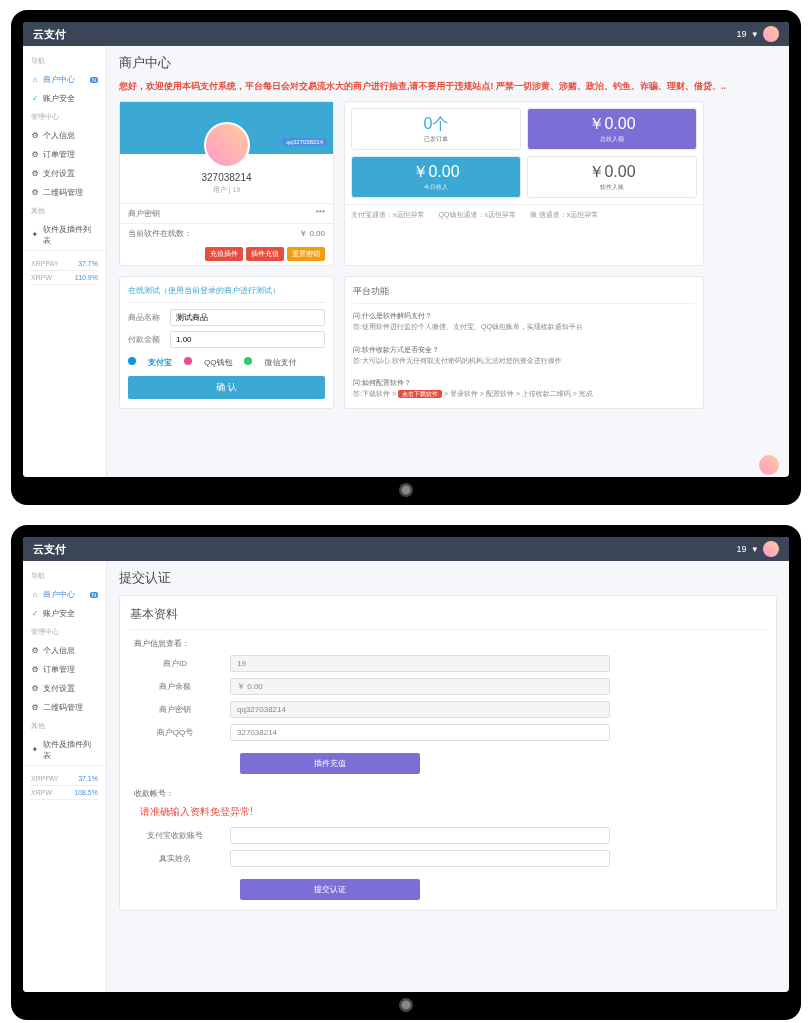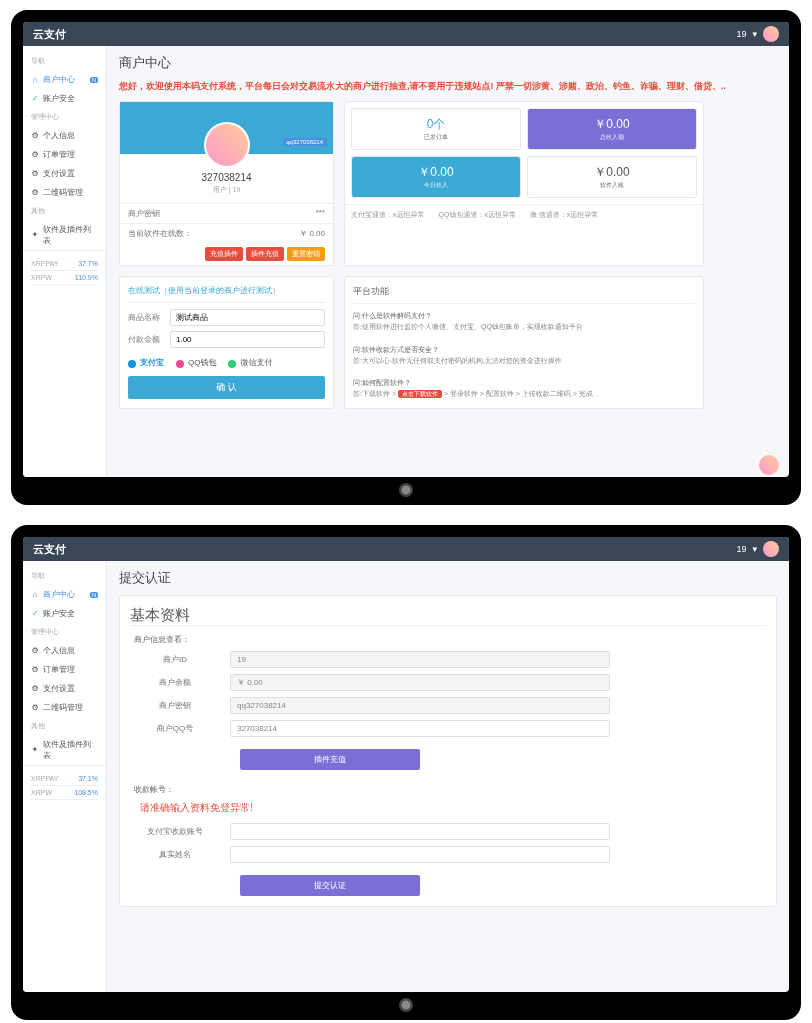--- a/index.html
+++ b/index.html
@@ -34,44 +34,44 @@
     .qq-tag{color:#fff;background:#4a90e2;font-size:6px;padding:1px 4px;border-radius:2px;position:absolute;right:6px;top:-16px}
     .kv-row{display:flex;justify-content:space-between;padding:4px 8px;font-size:8px;color:#777;border-top:1px solid #eee}
     .mini-btns{display:flex;gap:3px;justify-content:flex-end;padding:4px 8px}
     .mini-btn{background:#e74c3c;color:#fff;font-size:7px;padding:2px 5px;border:none;border-radius:2px}
     .mini-btn.orange{background:#f39c12}
     .stats-card{width:360px;padding:0}
     .stats-grid{display:grid;grid-template-columns:1fr 1fr;gap:6px;padding:6px}
     .stat-box{height:42px;display:flex;flex-direction:column;align-items:center;justify-content:center;border:1px solid #e8e8e8;border-radius:3px}
     .stat-box.blue{background:#3ba9d4;color:#fff}
     .stat-box.purple{background:#7b6fd6;color:#fff}
-    .stat-val{font-size:12px}
+    .stat-val{font-size:16px}
     .stat-lab{font-size:6px;opacity:.85}
     .stats-foot{border-top:1px solid #eee;padding:5px 6px;font-size:7px;color:#999}
     .test-card{width:215px}
     .test-head{color:#3ba9d4;font-size:8px;padding-bottom:6px;border-bottom:1px solid #eee;margin-bottom:6px}
     .form-row{display:flex;align-items:center;margin-bottom:5px;font-size:8px}
     .form-label{width:42px;color:#777}
     .form-input{flex:1;border:1px solid #ddd;padding:3px 5px;font-size:8px;border-radius:2px}
     .pay-opts{display:flex;gap:12px;font-size:8px;padding:4px 0}
-    .pay-opts span{display:flex;align-items:flex-end;gap:4px}
+    .pay-opts span{display:flex;align-items:flex-start;gap:12px}
     .circ{width:8px;height:8px;border-radius:50%;display:inline-block}
     .circ.blue{background:#1296db}
     .circ.pink{background:#e74c94}
     .circ.green{background:#2ecc71}
     .confirm-btn{background:#3ba9d4;color:#fff;border:none;width:100%;padding:5px;font-size:9px;border-radius:2px;margin-top:4px}
     .notice-card{width:360px}
     .notice-head{font-size:9px;color:#666;padding-bottom:5px;border-bottom:1px solid #eee;margin-bottom:6px}
     .notice-body{font-size:7px;color:#888;line-height:1.6}
     .notice-body .q{color:#666}
     .dl-btn{background:#e74c3c;color:#fff;font-size:6px;padding:1px 4px;border-radius:2px}
     .avatar-foot{position:absolute;bottom:2px;right:10px;width:20px;height:20px;border-radius:50%;background:linear-gradient(45deg,#f9c,#fc9)}
     
     .panel{background:#fff;border:1px solid #e8e8e8;border-radius:3px;padding:10px;margin-bottom:10px}
-    .panel-title{font-size:15px;color:#555;border-bottom:1px solid #eee;margin-bottom:8px}
+    .panel-title{font-size:12px;color:#555;border-bottom:1px solid #eee;padding-bottom:6px;margin-bottom:8px}
     .panel-sub{font-size:8px;color:#666;margin:6px 4px}
     .hform-row{display:flex;align-items:center;margin-bottom:6px}
     .hform-label{width:100px;text-align:center;padding-right:10px;font-size:8px;color:#777}
     .hform-input{flex:1;max-width:380px;border:1px solid #ddd;padding:3px 6px;font-size:8px;border-radius:2px;background:#f5f5f5;color:#888}
     .hform-input.edit{background:#fff}
     .submit-btn{background:#7b6fd6;color:#fff;border:none;padding:5px 0;font-size:8px;border-radius:2px;width:180px;margin-left:110px;margin-top:6px}
     .warn-text{color:#e74c3c;font-size:10px;margin:6px 0 8px 10px}
     .ico{display:inline-block;width:8px;height:8px;font-size:8px;line-height:8px;text-align:center}
   </style>
 </head>

